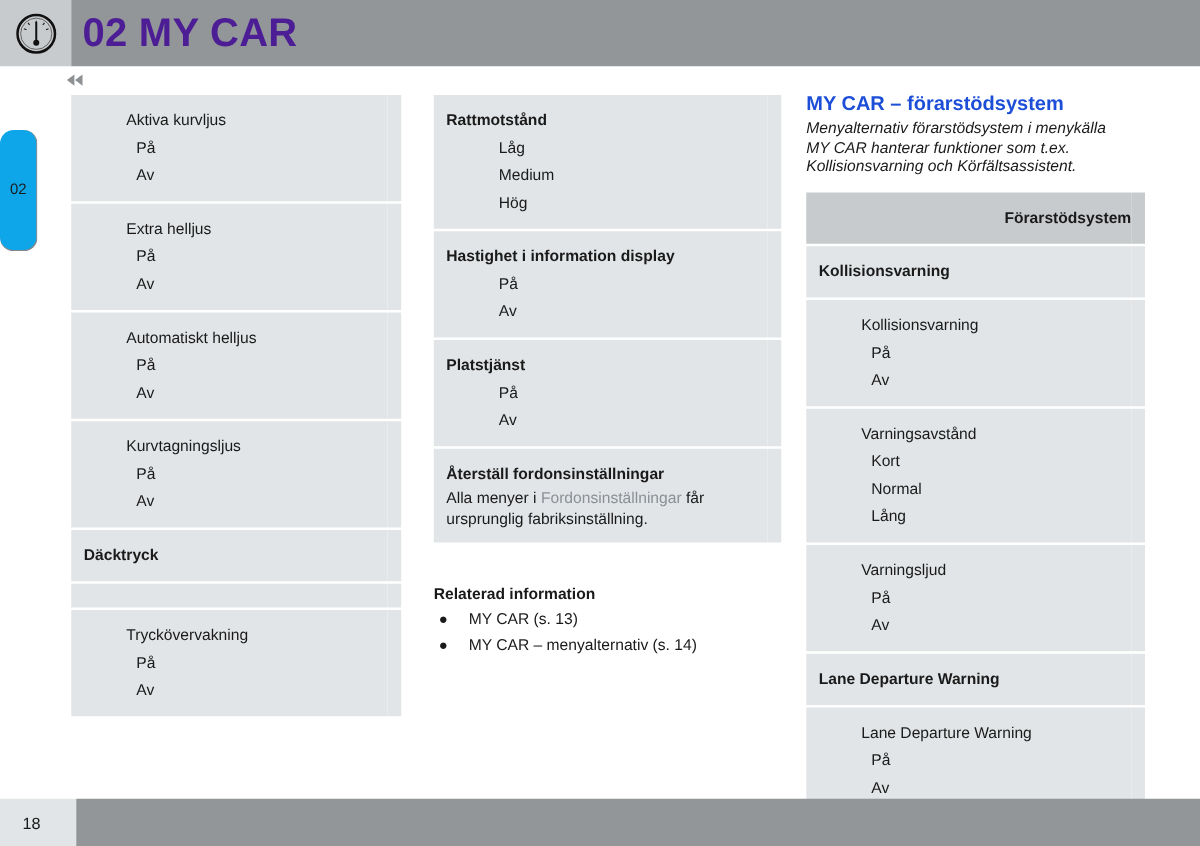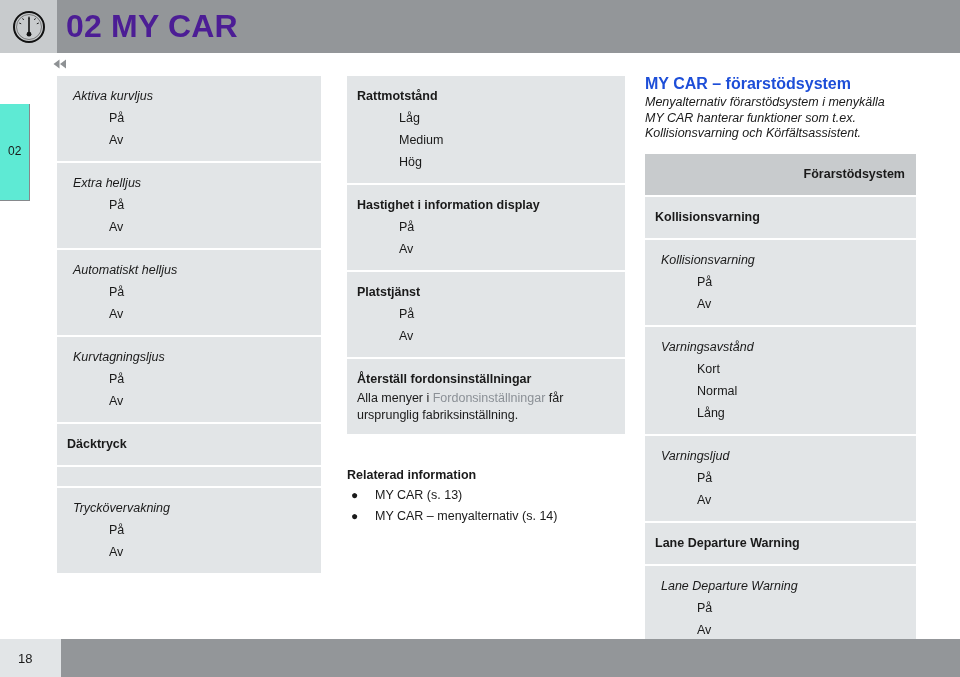--- a/index.html
+++ b/index.html
@@ -49,24 +49,25 @@
     margin-left: 9px;
   }
 
   
   .chapter-tab {
     position: absolute;
     left: 0;
     top: 104px;
     width: 30px;
     height: 97px;
-    background: #5eead4;
+    background: #0ea5e9;
     border-right: 1px solid #86898c;
     border-bottom: 1px solid #86898c;
     box-sizing: border-box;
+    border-radius: 11px;
   }
   .chapter-tab-label {
     position: absolute;
     left: 8px;
     top: 40px;
     font-size: 12px;
     color: #1a1a1a;
   }
 
   
@@ -112,21 +113,21 @@
   }
   .menu-group.lvl1 .rail-seg { background: #c8cbcd; }
 
   .menu-row {
     font-size: 12.5px;
     color: #1a1a1a;
     line-height: 22px;
     white-space: nowrap;
   }
   .menu-row.head     { font-weight: bold; padding-left: 10px; }
-  .menu-row.lv1      { padding-left: 16px; font-style: italic; }
+  .menu-row.lv1      { padding-left: 44px; }
   .menu-row.lv2      { padding-left: 52px; }
 
   .menu-note {
     font-size: 12.5px;
     color: #1a1a1a;
     line-height: 17px;
     padding: 0 14px 0 10px;
   }
   .menu-note .ref {
     color: #8b9096;

